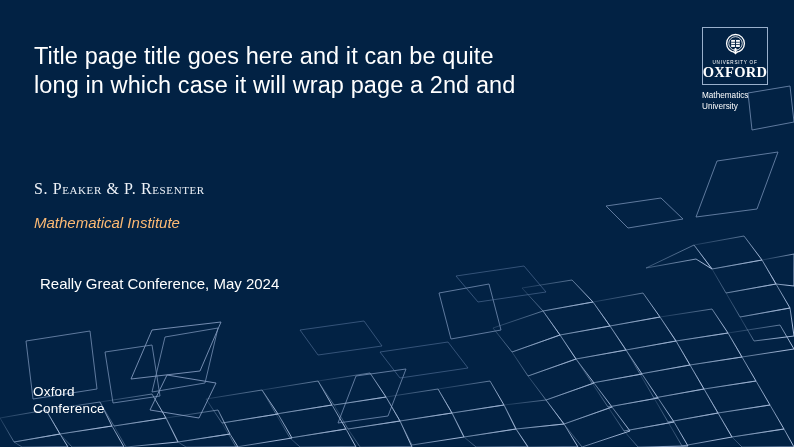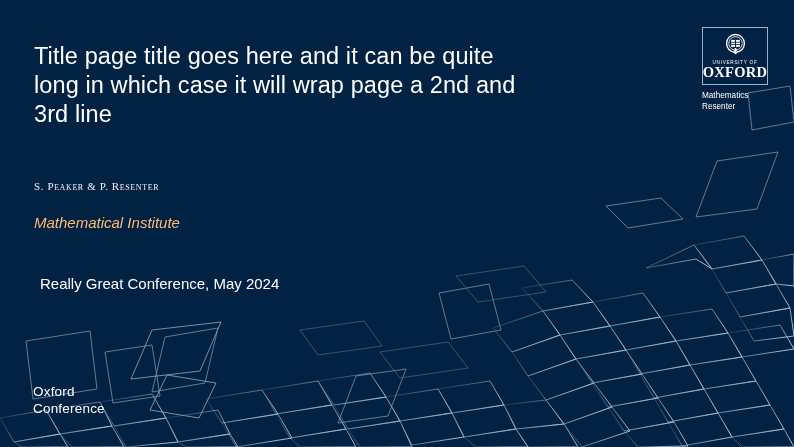--- a/index.html
+++ b/index.html
@@ -42,21 +42,21 @@
     letter-spacing: 0.1px;
     white-space: nowrap;
   }
 
   
   #author-line {
     position: absolute;
     left: 34px;
     top: 180px;
     font-family: "Liberation Serif", serif;
-    font-size: 11px;
+    font-size: 16px;
     font-variant: small-caps;
     letter-spacing: 0.6px;
     color: #eef2f8;
     white-space: nowrap;
   }
 
   
   #institute-block {
     position: absolute;
     left: 34px;
@@ -240,21 +240,20 @@
         <path d="M456 276 L524 266 L546 292 L478 302 Z"></path>
         <path d="M380 352 L448 342 L468 368 L400 378 Z"></path>
         <path d="M300 330 L364 321 L382 346 L318 355 Z"></path>
       </g>
     </g>
   </svg>
 
   <div id="title-block">
     <div class="title-line">Title page title goes here and it can be quite</div>
     <div class="title-line">long in which case it will wrap page a 2nd and</div>
-    <div class="title-line">3rd line</div>
   </div>
 
   <div id="author-line">S. Peaker &amp; P. Resenter</div>
 
   <div id="institute-block">
     <div class="institute-line">Mathematical Institute</div>
   </div>
 
   <div id="date-line">Really Great Conference, May 2024</div>
 
@@ -268,21 +267,21 @@
         <rect x="34" y="40" width="32" height="3" fill="#022244"></rect>
         <rect x="34" y="49" width="32" height="3" fill="#022244"></rect>
         <path d="M50 63 L50 80 M42 76 L50 84 L58 76" fill="none" stroke="#ffffff" stroke-width="4"></path>
         <circle cx="50" cy="70" r="5" fill="none" stroke="#ffffff" stroke-width="3"></circle>
       </svg>
       <div id="logo-university">UNIVERSITY OF</div>
       <div id="logo-oxford">OXFORD</div>
     </div>
     <div id="logo-dept">
       <div>Mathematics</div>
-      <div>Resenter</div>
+      <div>University</div>
     </div>
   </div>
 
   <div id="wordmark">
     <div class="wordmark-line">Oxford</div>
     <div class="wordmark-line">Conference</div>
   </div>
 
 </div>
 

